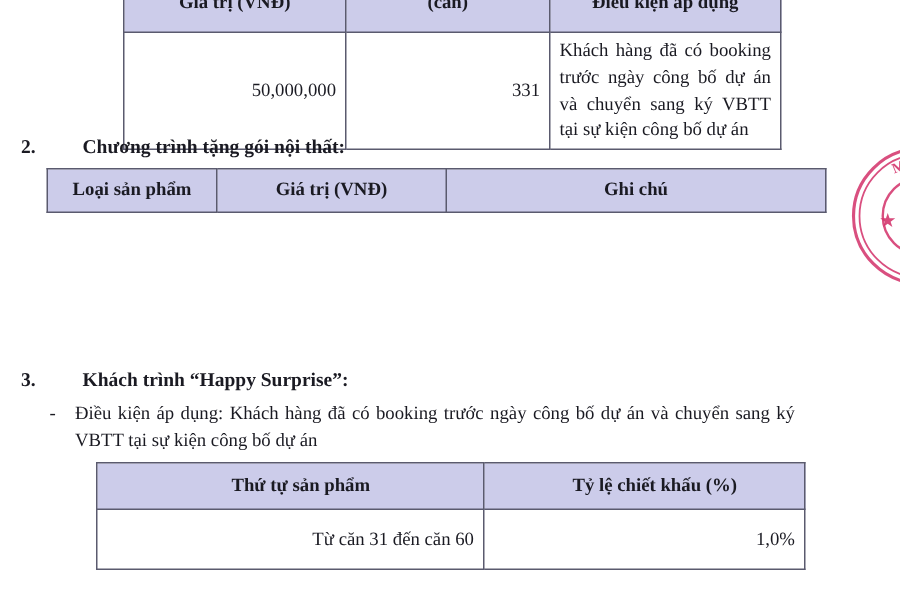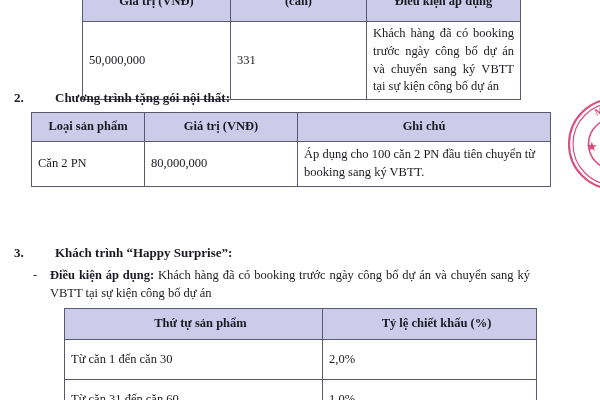--- a/index.html
+++ b/index.html
@@ -36,21 +36,21 @@
     vertical-align: middle;
     font-size: 12.5px;
     line-height: 1.42;
   }
   .doc-table th {
     background: #ccccea;
     font-weight: bold;
     text-align: center;
     font-size: 12.5px;
   }
-  .c-center { text-align: left; }
+  .c-center { text-align: right; }
   .c-just {
     text-align: justify;
     text-align-last: left;
     text-justify: inter-word;
   }
 
   
   #table-one {
     left: 82px;
     top: -18px;
@@ -93,21 +93,21 @@
   #cond-bullet .dash {
     flex: 0 0 17px;
     font-size: 12.5px;
   }
   #cond-bullet .btext {
     font-size: 12.5px;
     line-height: 1.45;
     text-align: justify;
     text-align-last: left;
   }
-  #cond-bullet .btext b { font-weight: bold; }
+  #cond-bullet .btext b { font-weight: normal; }
 
   
   #table-two {
     left: 31px;
     top: 112px;
     width: 519px;
   }
   #table-two th { height: 22px; }
   #table-two td { height: 38px; }
 
@@ -170,25 +170,20 @@
       <col style="width:253px">
     </colgroup>
     <thead>
       <tr>
         <th>Loại sản phẩm</th>
         <th>Giá trị (VNĐ)</th>
         <th>Ghi chú</th>
       </tr>
     </thead>
     <tbody>
-      <tr>
-        <td class="c-center">Căn 2 PN</td>
-        <td class="c-center">80,000,000</td>
-        <td class="c-center">Áp dụng cho 100 căn 2 PN đầu tiên chuyển từ booking sang ký VBTT.</td>
-      </tr>
     </tbody>
   </table>
 
   <div class="list-item" id="section-3">
     <span class="list-num">3.</span>
     <span class="list-title">Khách trình “Happy Surprise”:</span>
   </div>
 
   <div id="cond-bullet">
     <span class="dash">-</span>
@@ -200,24 +195,20 @@
       <col style="width:258px">
       <col style="width:214px">
     </colgroup>
     <thead>
       <tr>
         <th>Thứ tự sản phẩm</th>
         <th>Tỷ lệ chiết khấu (%)</th>
       </tr>
     </thead>
     <tbody>
-      <tr>
-        <td class="c-center">Từ căn 1 đến căn 30</td>
-        <td class="c-center">2,0%</td>
-      </tr>
       <tr>
         <td class="c-center">Từ căn 31 đến căn 60</td>
         <td class="c-center">1,0%</td>
       </tr>
     </tbody>
   </table>
 
   <div id="seal-stamp">
     <svg width="96" height="96" viewBox="0 0 96 96" xmlns="http://www.w3.org/2000/svg">
       <defs>

